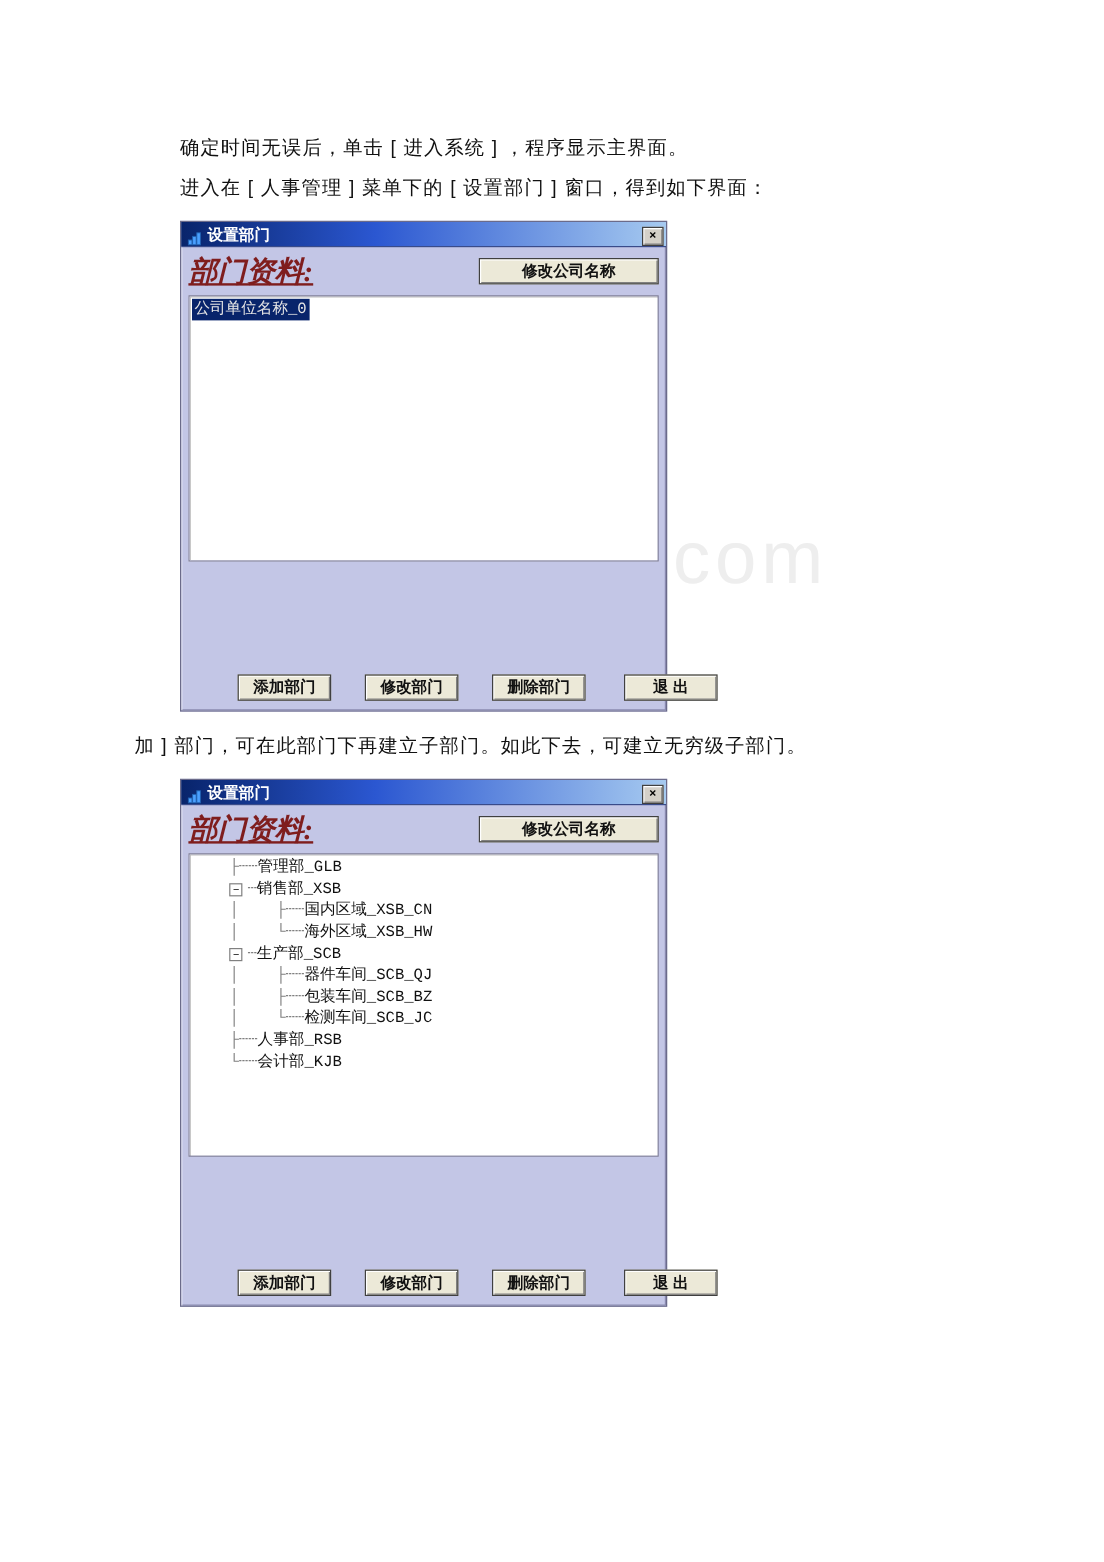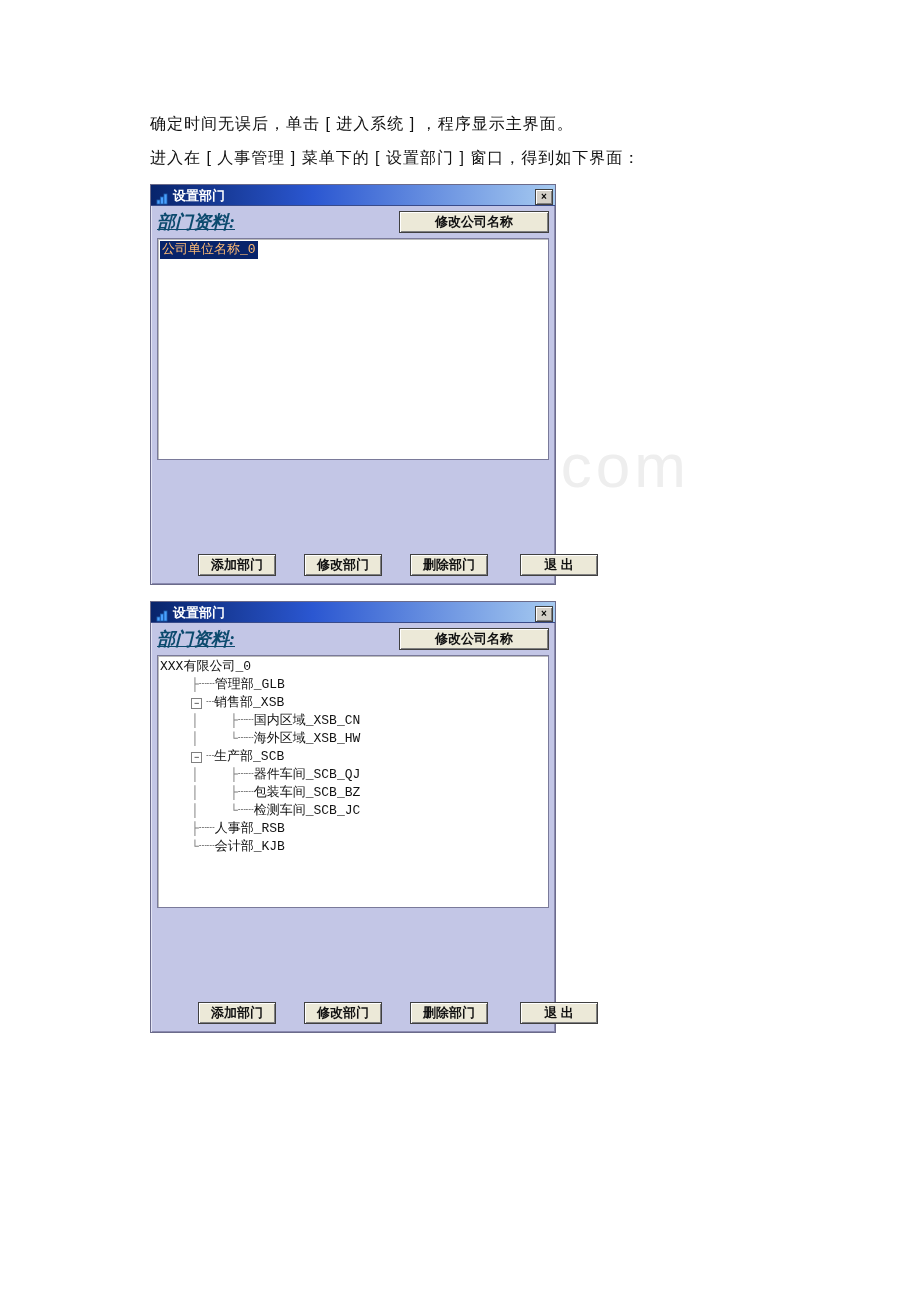--- a/index.html
+++ b/index.html
@@ -100,25 +100,25 @@
   .dlg-body {
     padding: 4px 6px 8px 6px;
   }
   .toprow {
     display: flex;
     align-items: center;
     margin-bottom: 4px;
   }
   .bmzl {
     font-family: "KaiTi","STKaiti","SimSun", serif;
-    font-size: 18px;
+    font-size: 24px;
     font-weight: bold;
     font-style: italic;
     text-decoration: underline;
-    color: #0c4a6e;
+    color: #7f1d1d;
     flex: 1;
   }
   .winbtn {
     height: 22px;
     min-width: 150px;
     background: #ece9d8;
     border: 1px solid #404040;
     box-shadow: inset 1px 1px 0 #fff, inset -1px -1px 0 #808080;
     font-size: 13px;
     font-family: "SimSun", Arial, sans-serif;
@@ -140,21 +140,21 @@
     box-sizing: border-box;
     padding: 2px 2px;
     font-size: 13px;
     font-family: "SimSun", Tahoma, Arial, sans-serif;
     overflow: hidden;
     line-height: 18px;
   }
   .treebox.h2 { height: 253px; }
   .sel {
     background: #08246b;
-    color: #fdba74;
+    color: #e5e5e5;
     padding: 0 2px;
     display: inline-block;
   }
   .tree-row {
     white-space: pre;
     font-family: "SimSun","Courier New",monospace;
     height: 18px;
     display: flex;
     align-items: center;
   }
@@ -231,41 +231,41 @@
           <span class="winbtn">添加部门</span>
           <span class="winbtn">修改部门</span>
           <span class="winbtn">删除部门</span>
           <span class="spacer"></span>
           <span class="winbtn">退 出</span>
         </div>
       </div>
     </div>
   </div>
 
+  <p class="p" style="margin-left:-38px;">加 ] 部门，可在此部门下再建立子部门。如此下去，可建立无穷级子部门。</p>
 
   <div class="dlg-holder">
     <div class="dlg">
       <div class="titlebar">
         <span class="title-icon">
           <svg width="14" height="14" viewBox="0 0 14 14">
             <rect x="2" y="9" width="3" height="4" fill="#4aa0ff" stroke="#2060b0" stroke-width="0.8"></rect>
             <rect x="5.5" y="6" width="3" height="7" fill="#4aa0ff" stroke="#2060b0" stroke-width="0.8"></rect>
             <rect x="9" y="3" width="3" height="10" fill="#4aa0ff" stroke="#2060b0" stroke-width="0.8"></rect>
           </svg>
         </span>
         <span class="title-txt">设置部门</span>
         <span class="close-btn">×</span>
       </div>
       <div class="dlg-body">
         <div class="toprow">
           <span class="bmzl">部门资料:</span>
           <span class="winbtn">修改公司名称</span>
         </div>
         <div class="treebox h2">
-          <div class="tree-row"><span>XXX有限公司_0</span></div>
           <div class="tree-row"><span class="tl">&nbsp;&nbsp;&nbsp;&nbsp;├┄┄</span><span>管理部_GLB</span></div>
           <div class="tree-row"><span class="tl">&nbsp;&nbsp;&nbsp;&nbsp;</span><span class="exp">−</span><span class="tl">┄</span><span>销售部_XSB</span></div>
           <div class="tree-row"><span class="tl">&nbsp;&nbsp;&nbsp;&nbsp;│&nbsp;&nbsp;&nbsp;&nbsp;├┄┄</span><span>国内区域_XSB_CN</span></div>
           <div class="tree-row"><span class="tl">&nbsp;&nbsp;&nbsp;&nbsp;│&nbsp;&nbsp;&nbsp;&nbsp;└┄┄</span><span>海外区域_XSB_HW</span></div>
           <div class="tree-row"><span class="tl">&nbsp;&nbsp;&nbsp;&nbsp;</span><span class="exp">−</span><span class="tl">┄</span><span>生产部_SCB</span></div>
           <div class="tree-row"><span class="tl">&nbsp;&nbsp;&nbsp;&nbsp;│&nbsp;&nbsp;&nbsp;&nbsp;├┄┄</span><span>器件车间_SCB_QJ</span></div>
           <div class="tree-row"><span class="tl">&nbsp;&nbsp;&nbsp;&nbsp;│&nbsp;&nbsp;&nbsp;&nbsp;├┄┄</span><span>包装车间_SCB_BZ</span></div>
           <div class="tree-row"><span class="tl">&nbsp;&nbsp;&nbsp;&nbsp;│&nbsp;&nbsp;&nbsp;&nbsp;└┄┄</span><span>检测车间_SCB_JC</span></div>
           <div class="tree-row"><span class="tl">&nbsp;&nbsp;&nbsp;&nbsp;├┄┄</span><span>人事部_RSB</span></div>
           <div class="tree-row"><span class="tl">&nbsp;&nbsp;&nbsp;&nbsp;└┄┄</span><span>会计部_KJB</span></div>

